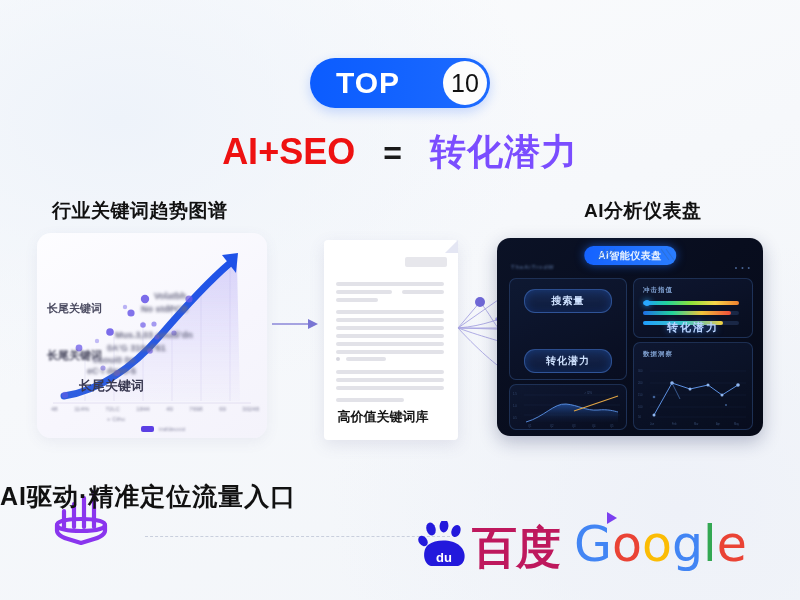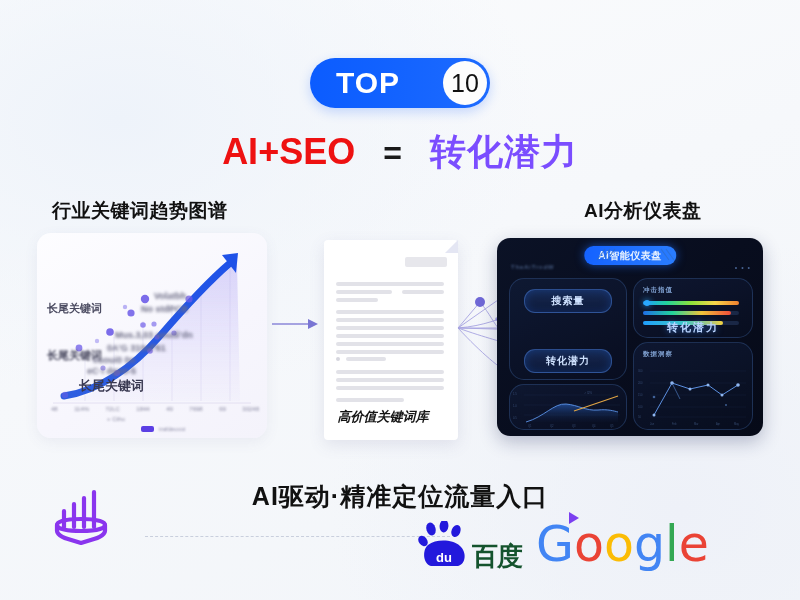--- a/index.html
+++ b/index.html
@@ -117,21 +117,21 @@
   .doc-line {
     position: absolute; left: 12px; height: 3.5px;
     border-radius: 2px; background: #e2e2e8;
   }
   .doc-dot {
     position: absolute; left: 12px; width: 4px; height: 4px;
     border-radius: 50%; background: #d6d6de;
   }
   .doc-caption {
     position: absolute; left: 0; right: 16px; bottom: 14px;
-    text-align: center; font-size: 13px; font-weight: bold; color: #141414; font-style: italic;
+    text-align: center; font-size: 13px; font-weight: bold; color: #141414;
   }
 
   
   .nodes { position: absolute; left: 456px; top: 268px; width: 84px; height: 120px; }
 
   
   .card-dash {
     position: absolute; left: 497px; top: 238px;
     width: 266px; height: 198px;
     background: linear-gradient(140deg, #0b1226 0%, #080d1e 50%, #060a18 100%);
@@ -153,21 +153,21 @@
   }
   .dash-dots {
     position: absolute; right: 12px; top: 26px;
     font-size: 7px; color: #46618f; letter-spacing: 1px; filter: blur(0.5px);
   }
   .deco-slash { position: absolute; top: 10px; height: 14px; width: 26px; }
 
   .panel {
     position: absolute;
     border: 1px solid rgba(58,92,150,0.42);
-    border-radius: 15px;
+    border-radius: 7px;
     background: linear-gradient(160deg, rgba(18,30,60,0.62), rgba(9,15,34,0.62));
   }
   .p-left  { left: 12px;  top: 40px;  width: 116px; height: 100px; }
   .p-left2 { left: 12px;  top: 146px; width: 116px; height: 44px; }
   .p-right { left: 136px; top: 40px;  width: 118px; height: 58px; }
   .p-right2{ left: 136px; top: 104px; width: 118px; height: 86px; }
 
   .metric-pill {
     position: absolute; left: 50%; transform: translateX(-50%);
     width: 86px; height: 22px; border-radius: 11px;
@@ -197,34 +197,34 @@
   .overlay-text {
     position: absolute; left: 0; right: 0; bottom: 2px; text-align: center;
     color: #b9d4ff; font-size: 11px; font-weight: bold; letter-spacing: 2px;
     filter: blur(0.45px); text-shadow: 0 0 7px rgba(60,140,255,0.75);
   }
 
   
   .bottom-icon { position: absolute; left: 48px; top: 483px; width: 66px; height: 68px; }
   .bottom-tag {
     position: absolute; left: 0; right: 0; top: 480px;
-    text-align: center; font-size: 25px; font-weight: bold; color: #111;
+    text-align: left; font-size: 25px; font-weight: bold; color: #111;
     letter-spacing: 1px;
   }
   .dash-rule {
     position: absolute; left: 145px; top: 536px; width: 305px; height: 0;
     border-top: 1px dashed #c9cfdd;
   }
   .logos {
     position: absolute; left: 418px; top: 520px;
     display: flex; align-items: center; gap: 14px;
   }
   .baidu-wrap { position: relative; display: flex; align-items: flex-end; gap: 2px; }
   .baidu-text {
-    font-size: 26px; font-weight: bold; color: #14532d;
+    font-size: 45px; font-weight: bold; color: #be185d;
     line-height: 0.92; letter-spacing: -1px;
   }
   .google-wrap { display: flex; align-items: baseline; position: relative; }
   .g-l {
     font-family: "DejaVu Sans", sans-serif;
     font-size: 49px; line-height: 1; font-weight: normal;
   }
   .g-blue { color: #4285f4; } .g-red { color: #ea4335; }
   .g-yellow { color: #fbbc05; } .g-green { color: #34a853; }
   .play-tri {

